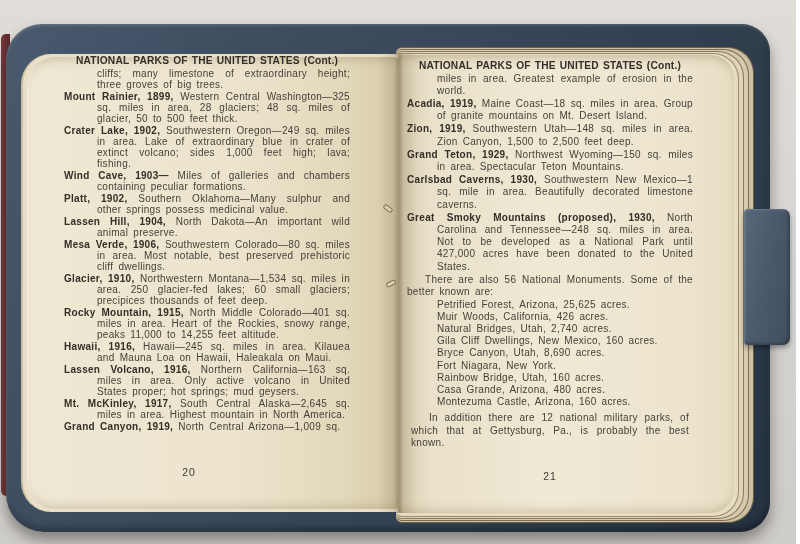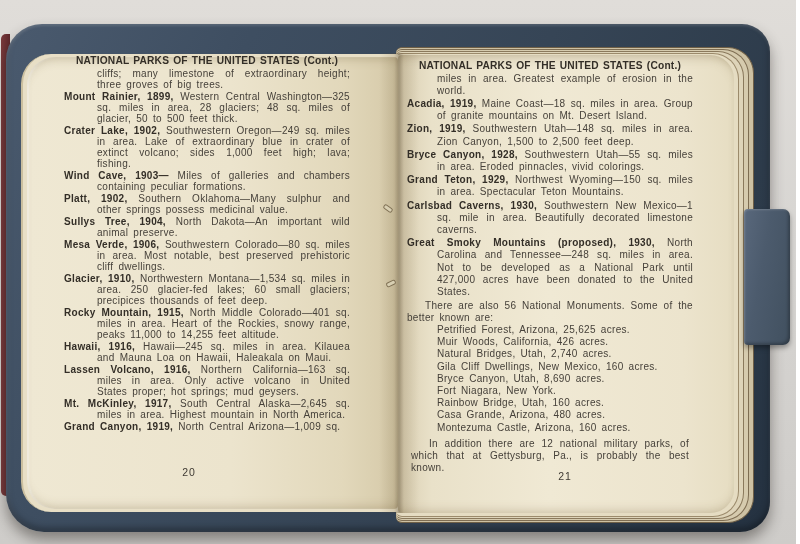--- a/index.html
+++ b/index.html
@@ -66,21 +66,21 @@
   .tc-right .cont{padding-left:30px;}
   .entry{margin:1px 0;text-align:justify;}
   .tc-left .entry{padding-left:33px;text-indent:-33px;}
   .tc-right .entry{padding-left:30px;text-indent:-30px;}
   .entry b{color:#332e27;}
   .intro{margin:1.5px 0 0 0;text-indent:18px;text-align:justify;}
   .mon{margin:0;padding-left:30px;}
   .closing{margin:4px;text-indent:18px;text-align:justify;}
   .pageno{position:absolute;width:286px;text-align:center;font-size:10.5px;letter-spacing:1px;color:#3f3a33;}
   .pn-left{left:46px;top:466px;}
-  .pn-right{left:422px;top:470px;}
+  .pn-right{left:407px;top:470px;}
 </style>
 </head>
 <body>
 
 <div class="scene">
 
   <div class="spine-edge"></div>
   <div class="cover"></div>
 
   <div class="stack s4"></div>
@@ -105,21 +105,21 @@
 
 
         <p class="entry"><b>Mount Rainier, 1899,</b> <span>Western Central Washington—325 sq. miles in area, 28 glaciers; 48 sq. miles of glacier, 50 to 500 feet thick.</span></p>
 
         <p class="entry"><b>Crater Lake, 1902,</b> <span>Southwestern Oregon—249 sq. miles in area. Lake of extraordinary blue in crater of extinct volcano; sides 1,000 feet high; lava; fishing.</span></p>
 
         <p class="entry"><b>Wind Cave, 1903—</b> <span>Miles of galleries and chambers containing peculiar formations.</span></p>
 
         <p class="entry"><b>Platt, 1902,</b> <span>Southern Oklahoma—Many sulphur and other springs possess medicinal value.</span></p>
 
-        <p class="entry"><b>Sullys Tree, 1904,</b> <span>North Dakota—An important wild animal preserve.</span></p>
+        <p class="entry"><b>Lassen Hill, 1904,</b> <span>North Dakota—An important wild animal preserve.</span></p>
 
         <p class="entry"><b>Mesa Verde, 1906,</b> <span>Southwestern Colorado—80 sq. miles in area. Most notable, best preserved prehistoric cliff dwellings.</span></p>
 
         <p class="entry"><b>Glacier, 1910,</b> <span>Northwestern Montana—1,534 sq. miles in area. 250 glacier-fed lakes; 60 small glaciers; precipices thousands of feet deep.</span></p>
 
         <p class="entry"><b>Rocky Mountain, 1915,</b> <span>North Middle Colorado—401 sq. miles in area. Heart of the Rockies, snowy range, peaks 11,000 to 14,255 feet altitude.</span></p>
 
         <p class="entry"><b>Hawaii, 1916,</b> <span>Hawaii—245 sq. miles in area. Kilauea and Mauna Loa on Hawaii, Haleakala on Maui.</span></p>
 
         <p class="entry"><b>Lassen Volcano, 1916,</b> <span>Northern California—163 sq. miles in area. Only active volcano in United States proper; hot springs; mud geysers.</span></p>
@@ -133,21 +133,20 @@
 
   <div class="textcol tc-right">
     <div class="heading">NATIONAL PARKS OF THE UNITED STATES (Cont.)</div>
     <p class="cont">miles in area. Greatest example of erosion in the world.</p>
     <div>
 
         <p class="entry"><b>Acadia, 1919,</b> <span>Maine Coast—18 sq. miles in area. Group of granite mountains on Mt. Desert Island.</span></p>
 
         <p class="entry"><b>Zion, 1919,</b> <span>Southwestern Utah—148 sq. miles in area. Zion Canyon, 1,500 to 2,500 feet deep.</span></p>
 
-        <p class="entry"><b>Bryce Canyon, 1928,</b> <span>Southwestern Utah—55 sq. miles in area. Eroded pinnacles, vivid colorings.</span></p>
 
         <p class="entry"><b>Grand Teton, 1929,</b> <span>Northwest Wyoming—150 sq. miles in area. Spectacular Teton Mountains.</span></p>
 
         <p class="entry"><b>Carlsbad Caverns, 1930,</b> <span>Southwestern New Mexico—1 sq. mile in area. Beautifully decorated limestone caverns.</span></p>
 
         <p class="entry"><b>Great Smoky Mountains (proposed), 1930,</b> <span>North Carolina and Tennessee—248 sq. miles in area. Not to be developed as a National Park until 427,000 acres have been donated to the United States.</span></p>
       </div>
     <p class="intro">There are also 56 National Monuments. Some of the better known are:</p>
     <div>
 

